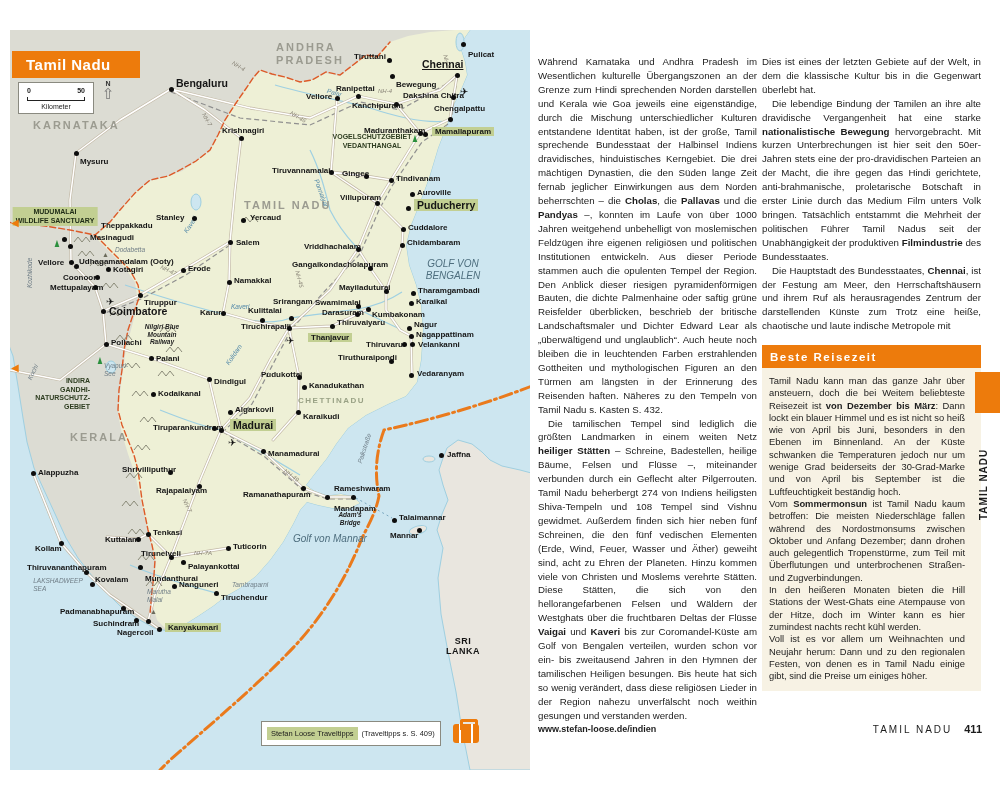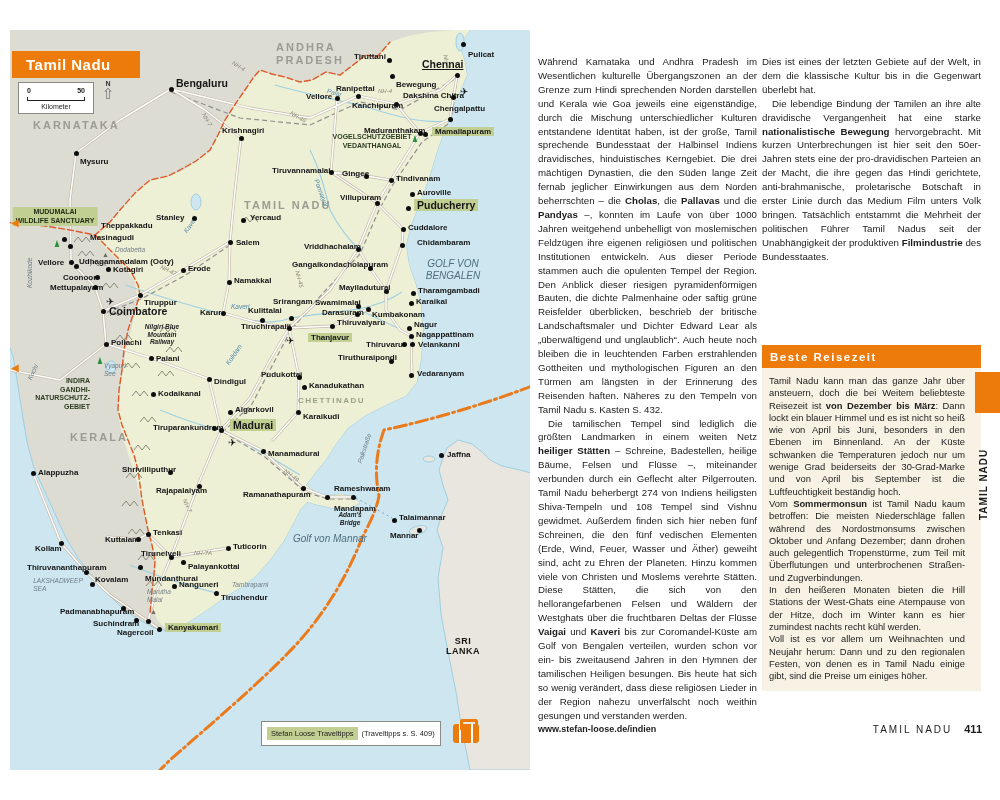--- a/index.html
+++ b/index.html
@@ -190,21 +190,21 @@
         <div class="ml lbl" style="left: 354px; top: 96px;">Maduranthakam</div>
         <div class="ml lbl hl" style="left: 422px; top: 97px;">Mamallapuram</div>
         <div class="ml nat ctr" style="left: 362px; top: 103px;">VOGELSCHUTZGEBIET<br>VEDANTHANGAL</div>
         <div class="ml lbl" style="left: 262px; top: 136px;">Tiruvannamalai</div>
         <div class="ml lbl" style="left: 332px; top: 139px;">Gingee</div>
         <div class="ml lbl" style="left: 386px; top: 144px;">Tindivanam</div>
         <div class="ml lbl" style="left: 330px; top: 163px;">Villupuram</div>
         <div class="ml lbl" style="left: 407px; top: 158px;">Auroville</div>
         <div class="ml lbl big hl" style="left: 404px; top: 169px;">Puducherry</div>
         <div class="ml lbl" style="left: 398px; top: 193px;">Cuddalore</div>
-        <div class="ml lbl" style="left: 407px; top: 208px;">Chidambaram</div>
+        <div class="ml lbl" style="left: 397px; top: 208px;">Chidambaram</div>
         <div class="ml lbl" style="left: 294px; top: 212px;">Vriddhachalam</div>
         <div class="ml lbl" style="left: 282px; top: 230px;">Gangaikondacholapuram</div>
         <div class="ml lbl" style="left: 329px; top: 253px;">Mayiladuturai</div>
         <div class="ml lbl" style="left: 408px; top: 256px;">Tharamgambadi</div>
         <div class="ml lbl" style="left: 406px; top: 267px;">Karaikal</div>
         <div class="ml lbl" style="left: 263px; top: 267px;">Srirangam</div>
         <div class="ml lbl" style="left: 238px; top: 276px;">Kulittalai</div>
         <div class="ml lbl" style="left: 305px; top: 268px;">Swamimalai</div>
         <div class="ml lbl" style="left: 312px; top: 278px;">Darasuram</div>
         <div class="ml lbl" style="left: 362px; top: 280px;">Kumbakonam</div>
@@ -423,20 +423,21 @@
     <div id="suitcase"></div>
   </div>
 
   <div id="col1" class="col">
       <p>Während Karnataka und Andhra Pradesh im Wesentlichen kulturelle Übergangszonen an der Grenze zum Hindi sprechenden Norden darstellen und Kerala wie Goa jeweils eine eigenständige, durch die Mischung unterschiedlicher Kulturen entstandene Identität haben, ist der große, Tamil sprechende Bundesstaat der Halbinsel Indiens dravidisches, hinduistisches Kerngebiet. Die drei mächtigen Dynastien, die den Süden lange Zeit fernab jeglicher Einwirkungen aus dem Norden beherrschten – die <b>Cholas</b>, die <b>Pallavas</b> und die <b>Pandyas</b> –, konnten im Laufe von über 1000 Jahren weitgehend unbehelligt von moslemischen Feldzügen ihre eigenen religiösen und politischen Institutionen entwickeln. Aus dieser Periode stammen auch die opulenten Tempel der Region. Den Anblick dieser riesigen pyramidenförmigen Bauten, die dichte Palmenhaine oder saftig grüne Reisfelder überblicken, beschrieb der britische Landschaftsmaler und Dichter Edward Lear als „überwältigend und unglaublich“. Auch heute noch bleiben die in leuchtenden Farben erstrahlenden Gottheiten und mythologischen Figuren an den Türmen am längsten in der Erinnerung des Reisenden haften. Näheres zu den Tempeln von Tamil Nadu s. Kasten S. 432.</p>
       <p class="ind">Die tamilischen Tempel sind lediglich die größten Landmarken in einem weiten Netz <b>heiliger Stätten</b> – Schreine, Badestellen, heilige Bäume, Felsen und Flüsse –, miteinander verbunden durch ein Geflecht alter Pilgerrouten. Tamil Nadu beherbergt 274 von Indiens heiligsten Shiva-Tempeln und 108 Tempel sind Vishnu gewidmet. Außerdem finden sich hier neben fünf Schreinen, die den fünf vedischen Elementen (Erde, Wind, Feuer, Wasser und Äther) geweiht sind, acht zu Ehren der Planeten. Hinzu kommen viele von Christen und Moslems verehrte Stätten. Diese Stätten, die sich von den hellorangefarbenen Felsen und Wäldern der Westghats über die fruchtbaren Deltas der Flüsse <b>Vaigai</b> und <b>Kaveri</b> bis zur Coromandel-Küste am Golf von Bengalen verteilen, wurden schon vor ein- bis zweitausend Jahren in den Hymnen der tamilischen Heiligen besungen. Bis heute hat sich so wenig verändert, dass diese religiösen Lieder in der Region nahezu unverfälscht noch weithin gesungen und verstanden werden.</p>
     </div>
   <div id="col2" class="col">
       <p>Dies ist eines der letzten Gebiete auf der Welt, in dem die klassische Kultur bis in die Gegenwart überlebt hat.</p>
       <p class="ind">Die lebendige Bindung der Tamilen an ihre alte dravidische Vergangenheit hat eine starke <b>nationalistische Bewegung</b> hervorgebracht. Mit kurzen Unterbrechungen ist hier seit den 50er-Jahren stets eine der pro-dravidischen Parteien an der Macht, die ihre gegen das Hindi gerichtete, anti-brahmanische, proletarische Botschaft in erster Linie durch das Medium Film unters Volk bringen. Tatsächlich entstammt die Mehrheit der politischen Führer Tamil Nadus seit der Unabhängigkeit der produktiven <b>Filmindustrie</b> des Bundesstaates.</p>
+      <p class="ind">Die Hauptstadt des Bundesstaates, <b>Chennai</b>, ist der Festung am Meer, den Herrschaftshäusern und ihrem Ruf als herausragendes Zentrum der darstellenden Künste zum Trotz eine heiße, chaotische und laute indische Metropole mit</p>
     </div>
 
   <div id="infobox">
     <div id="infobox-title">Beste Reisezeit</div>
     <div id="infobox-body">
         <p>Tamil Nadu kann man das ganze Jahr über ansteuern, doch die bei Weitem beliebteste Reisezeit ist <b>von Dezember bis März</b>: Dann lockt ein blauer Himmel und es ist nicht so heiß wie von April bis Juni, besonders in den Ebenen im Binnenland. An der Küste schwanken die Temperaturen jedoch nur um wenige Grad beiderseits der 30-Grad-Marke und von April bis September ist die Luftfeuchtigkeit beständig hoch.</p>
         <p>Vom <b>Sommermonsun</b> ist Tamil Nadu kaum betroffen: Die meisten Niederschläge fallen während des Nordostmonsums zwischen Oktober und Anfang Dezember; dann drohen auch gelegentlich Tropenstürme, zum Teil mit Überflutungen und unterbrochenen Straßen- und Zugverbindungen.</p>
         <p>In den heißeren Monaten bieten die Hill Stations der West-Ghats eine Atempause von der Hitze, doch im Winter kann es hier zumindest nachts recht kühl werden.</p>
         <p>Voll ist es vor allem um Weihnachten und Neujahr herum: Dann und zu den regionalen Festen, von denen es in Tamil Nadu einige gibt, sind die Preise um einiges höher.</p>
       </div>

